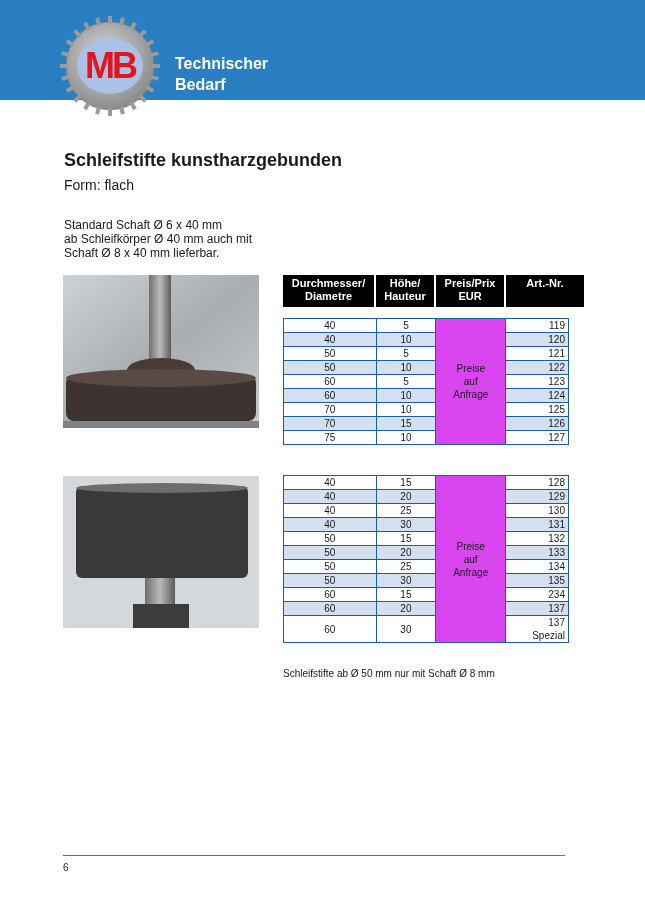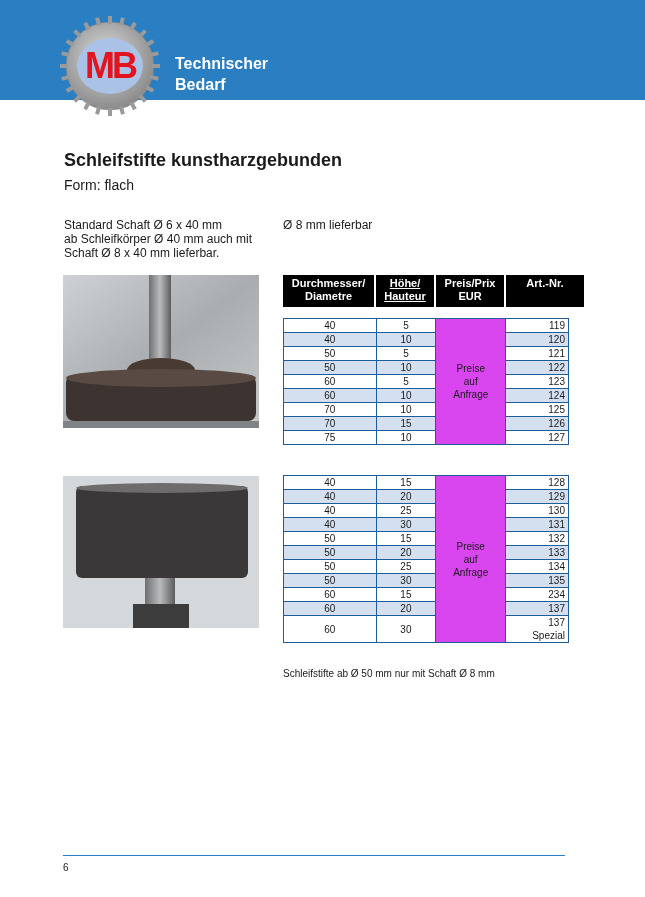--- a/index.html
+++ b/index.html
@@ -100,21 +100,20 @@
 
 <h1 class="title">Schleifstifte kunstharzgebunden</h1>
 <h2 class="subtitle">Form: flach</h2>
 
 <div class="note" style="left:64px; top:218px;">
   <div>Standard Schaft Ø 6 x 40 mm</div>
   <div>ab Schleifkörper Ø 40 mm auch mit</div>
   <div>Schaft Ø 8 x 40 mm lieferbar.</div>
 </div>
 <div class="note" style="left:283px; top:218px;">
-  <div>Ø 8 mm lieferbar</div>
 </div>
 
 <svg class="photo" style="top:275px; height:153px;" viewBox="0 0 196 153">
   <defs>
     <linearGradient id="bg1" x1="0" y1="0" x2="1" y2="1">
       <stop offset="0" stop-color="#cfd2d4"></stop>
         <stop offset="0.5" stop-color="#a9adb0"></stop>
         <stop offset="1" stop-color="#c7cacc"></stop>
     </linearGradient>
     <linearGradient id="shaft" x1="0" x2="1">
@@ -136,21 +135,21 @@
   <rect x="82" y="95" width="30" height="40" fill="url(#shaft)"></rect>
   <rect x="70" y="128" width="56" height="24" fill="#3c3c3c"></rect>
   <rect x="13" y="10" width="172" height="92" rx="6" fill="#3a3838"></rect>
   <ellipse cx="99" cy="12" rx="86" ry="5" fill="#6e6c6c"></ellipse>
 </svg>
 
 <div class="thead">
   <div style="width:91px;">
     <span>Durchmesser/</span><br><span>Diametre</span>
   </div>
-  <div style="width:58px;text-decoration:underline;">
+  <div style="width:58px;">
     <span>Höhe/</span><br><span>Hauteur</span>
   </div>
   <div style="width:68px;">
     <span>Preis/Prix</span><br><span>EUR</span>
   </div>
   <div style="width:78px;">
     <span>Art.-Nr.</span>
   </div>
 </div>
 

